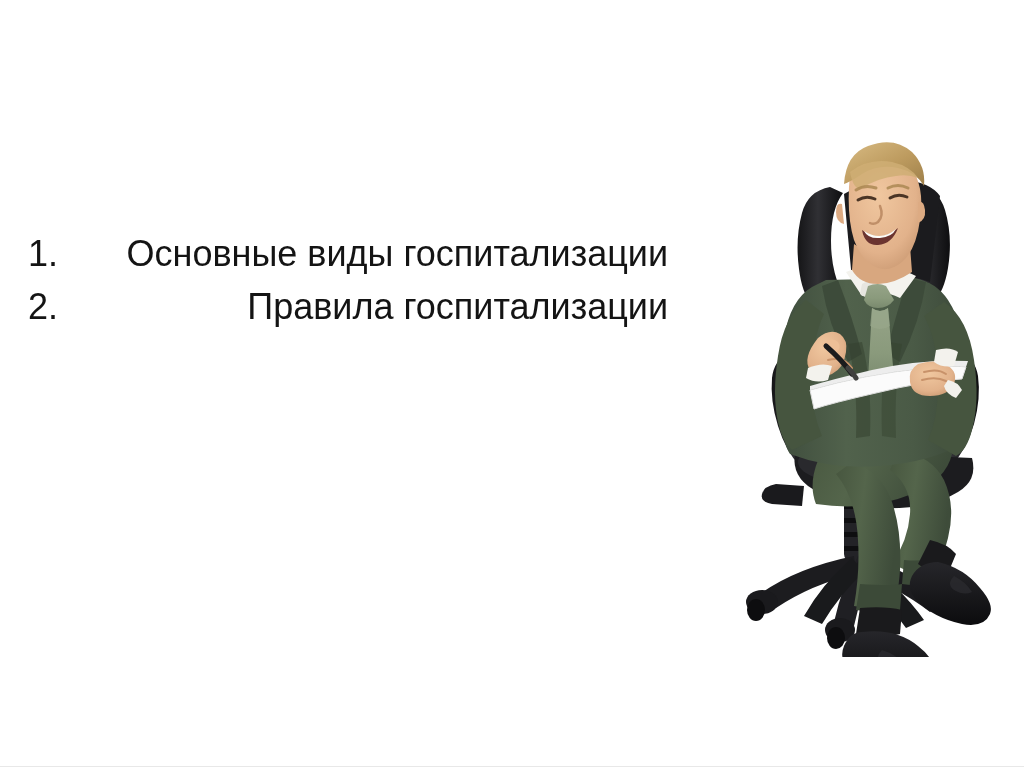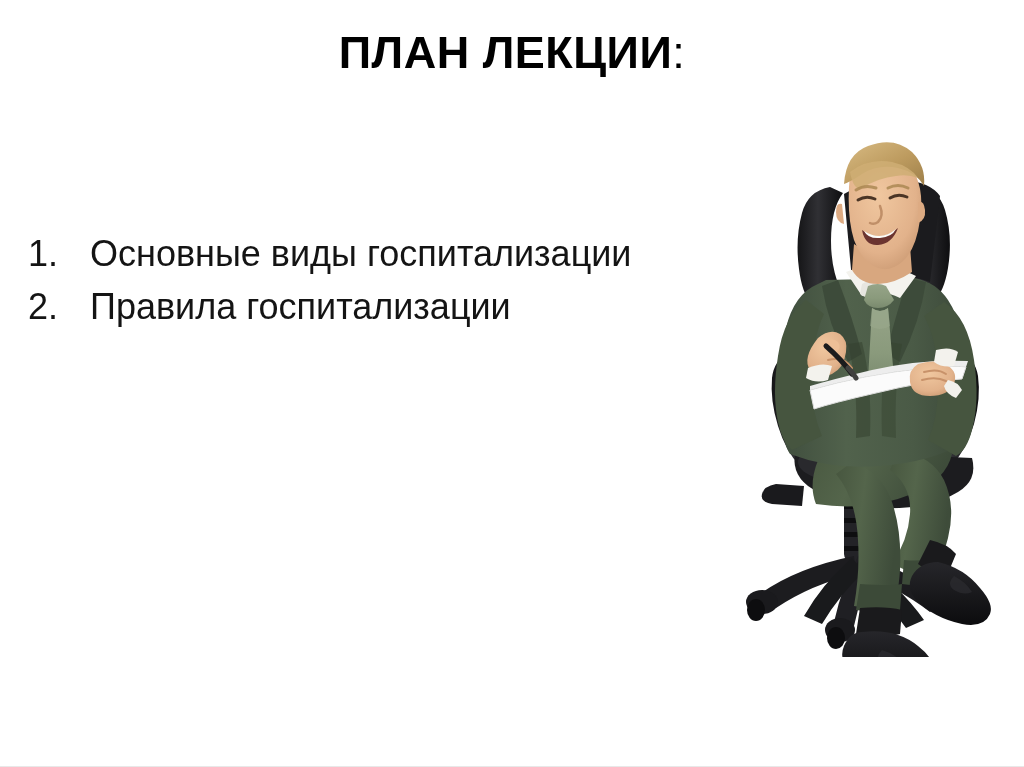--- a/index.html
+++ b/index.html
@@ -58,20 +58,21 @@
     color: #141414;
     margin-bottom: 8px;
   }
   .body-item .marker {
     flex: 0 0 auto;
     width: 62px;
     color: #141414;
   }
   .body-item .item-text {
     flex: 1 1 auto;
+    text-align: right;
   }
 
   
   .photo {
     position: absolute;
     left: 722px;
     top: 132px;
     width: 302px;
     height: 525px;
   }
@@ -79,23 +80,20 @@
     display: block;
     width: 100%;
     height: 100%;
   }
 </style>
 </head>
 <body>
 
 <div class="slide">
 
-  <div class="slide-title">
-    <span>ПЛАН ЛЕКЦИИ</span><span class="colon">:</span>
-  </div>
 
   <ul class="body-list">
     <li class="body-item">
       <span class="marker">1.</span>
       <span class="item-text">Основные виды госпитализации</span>
     </li>
     <li class="body-item">
       <span class="marker">2.</span>
       <span class="item-text">Правила госпитализации</span>
     </li>

